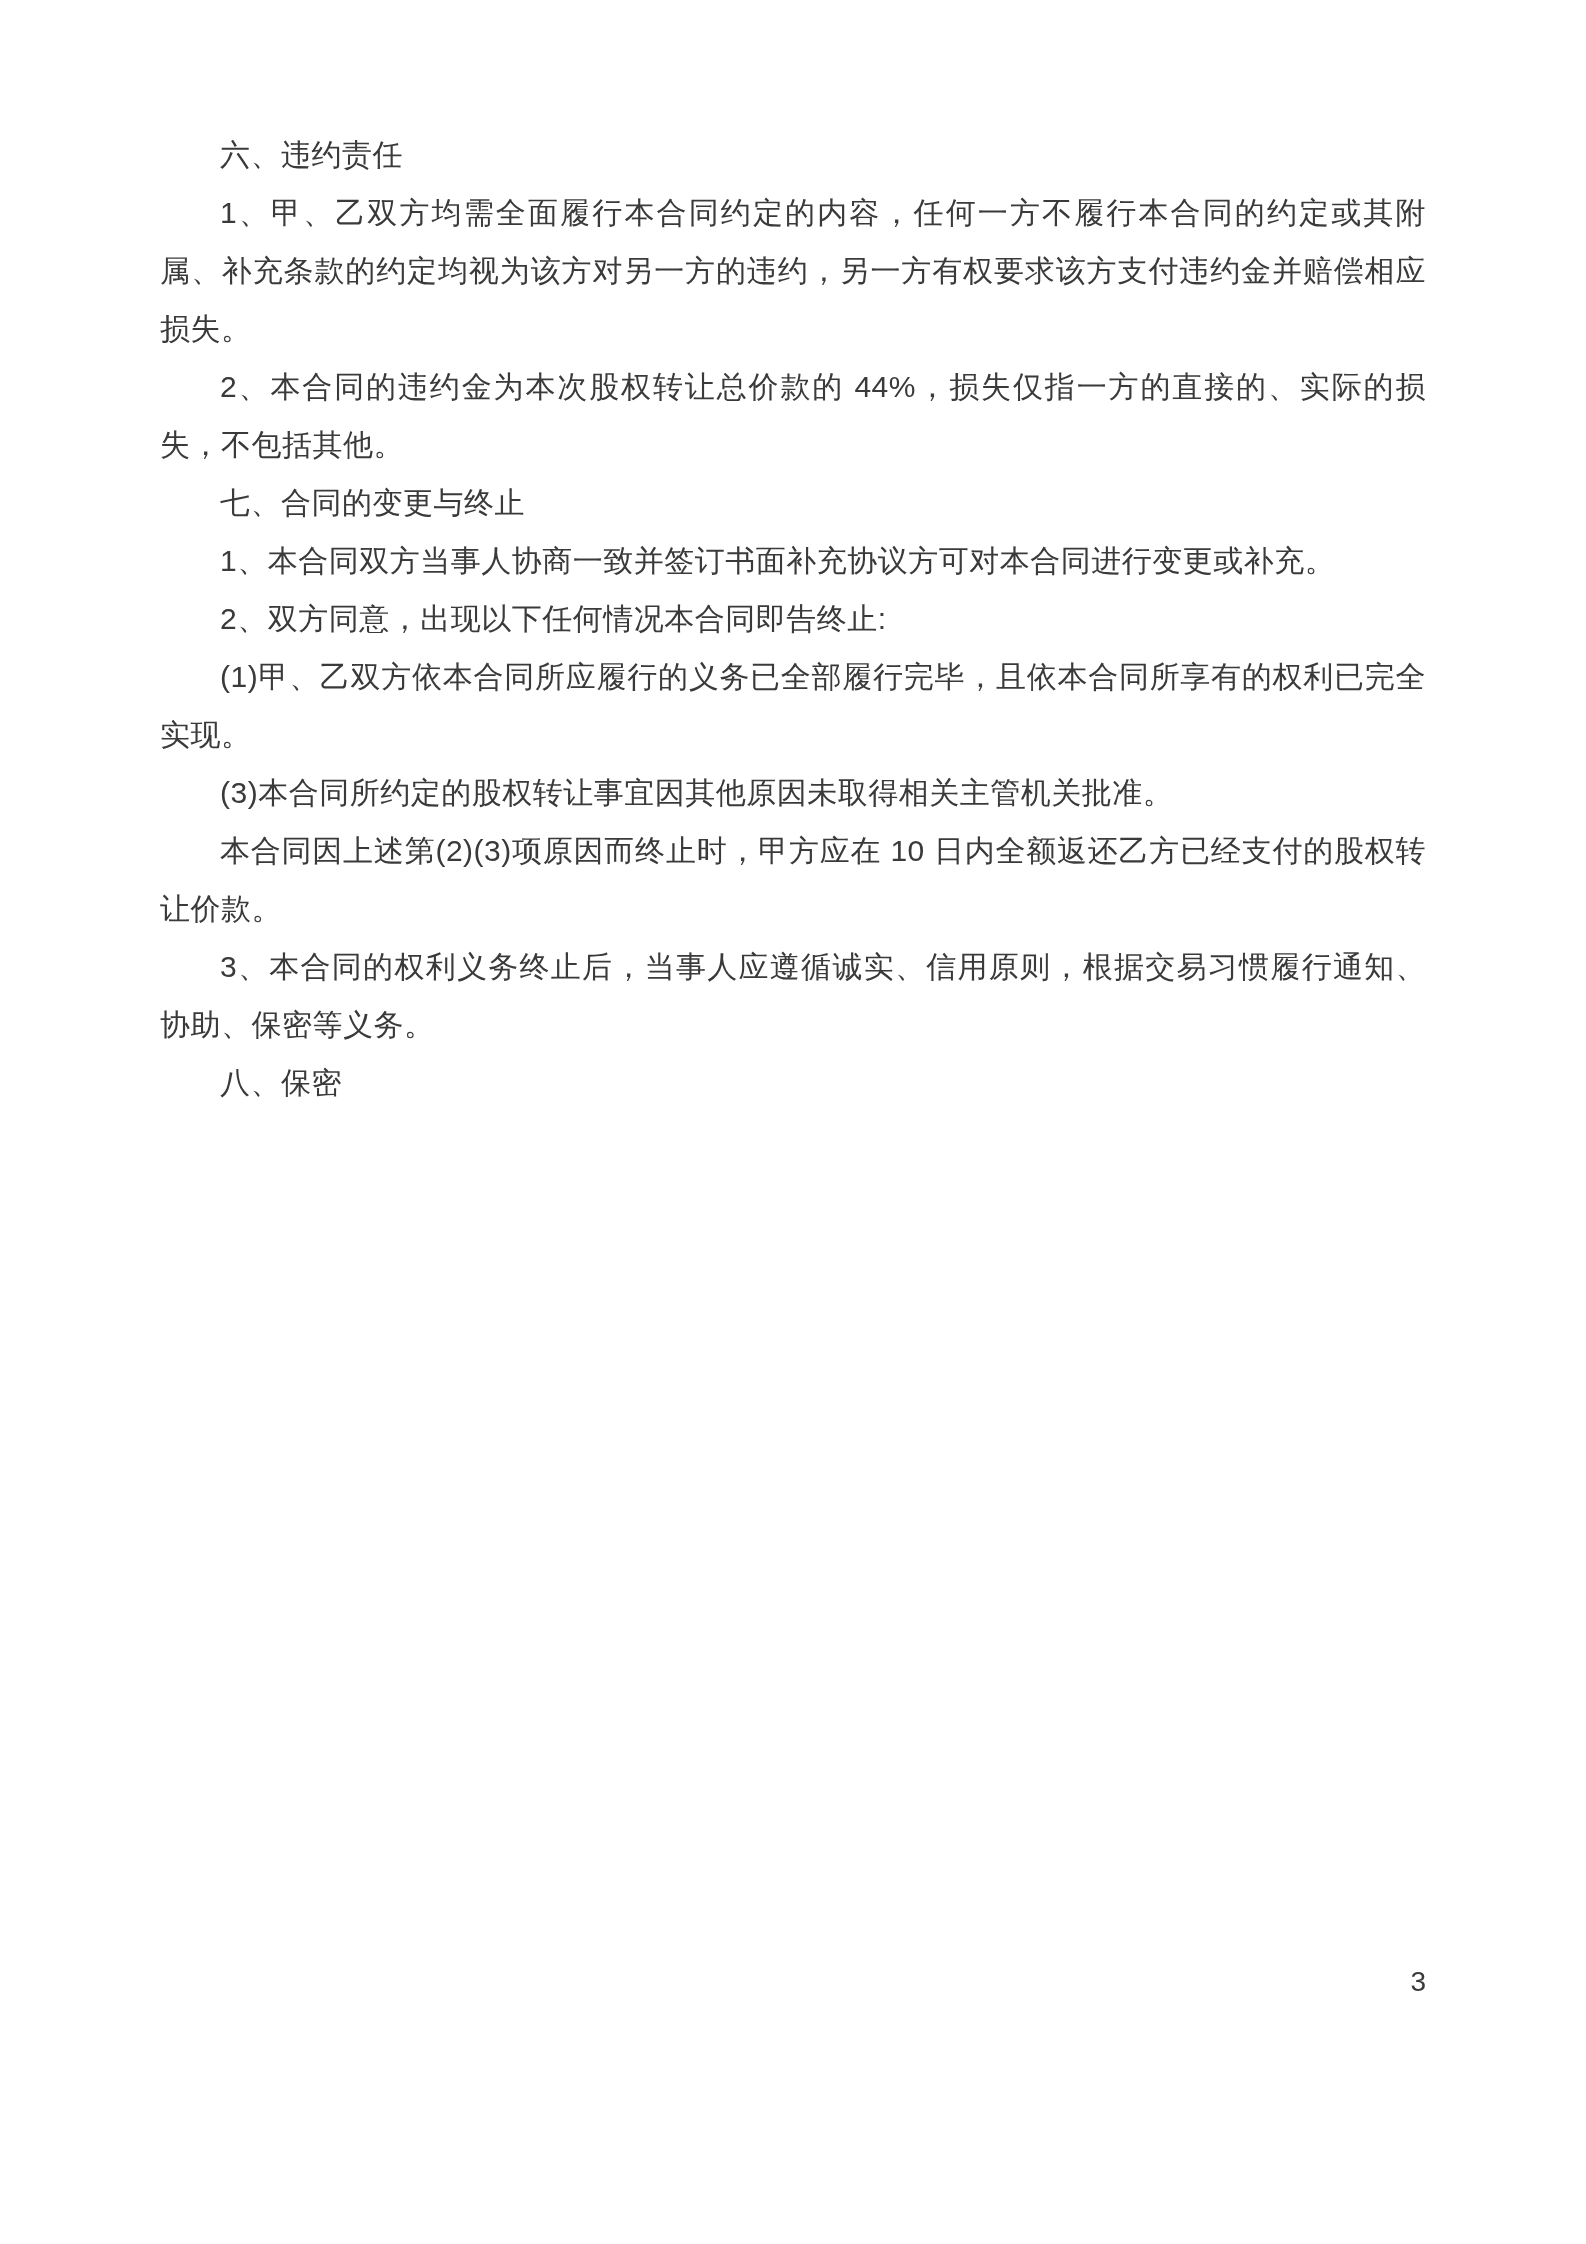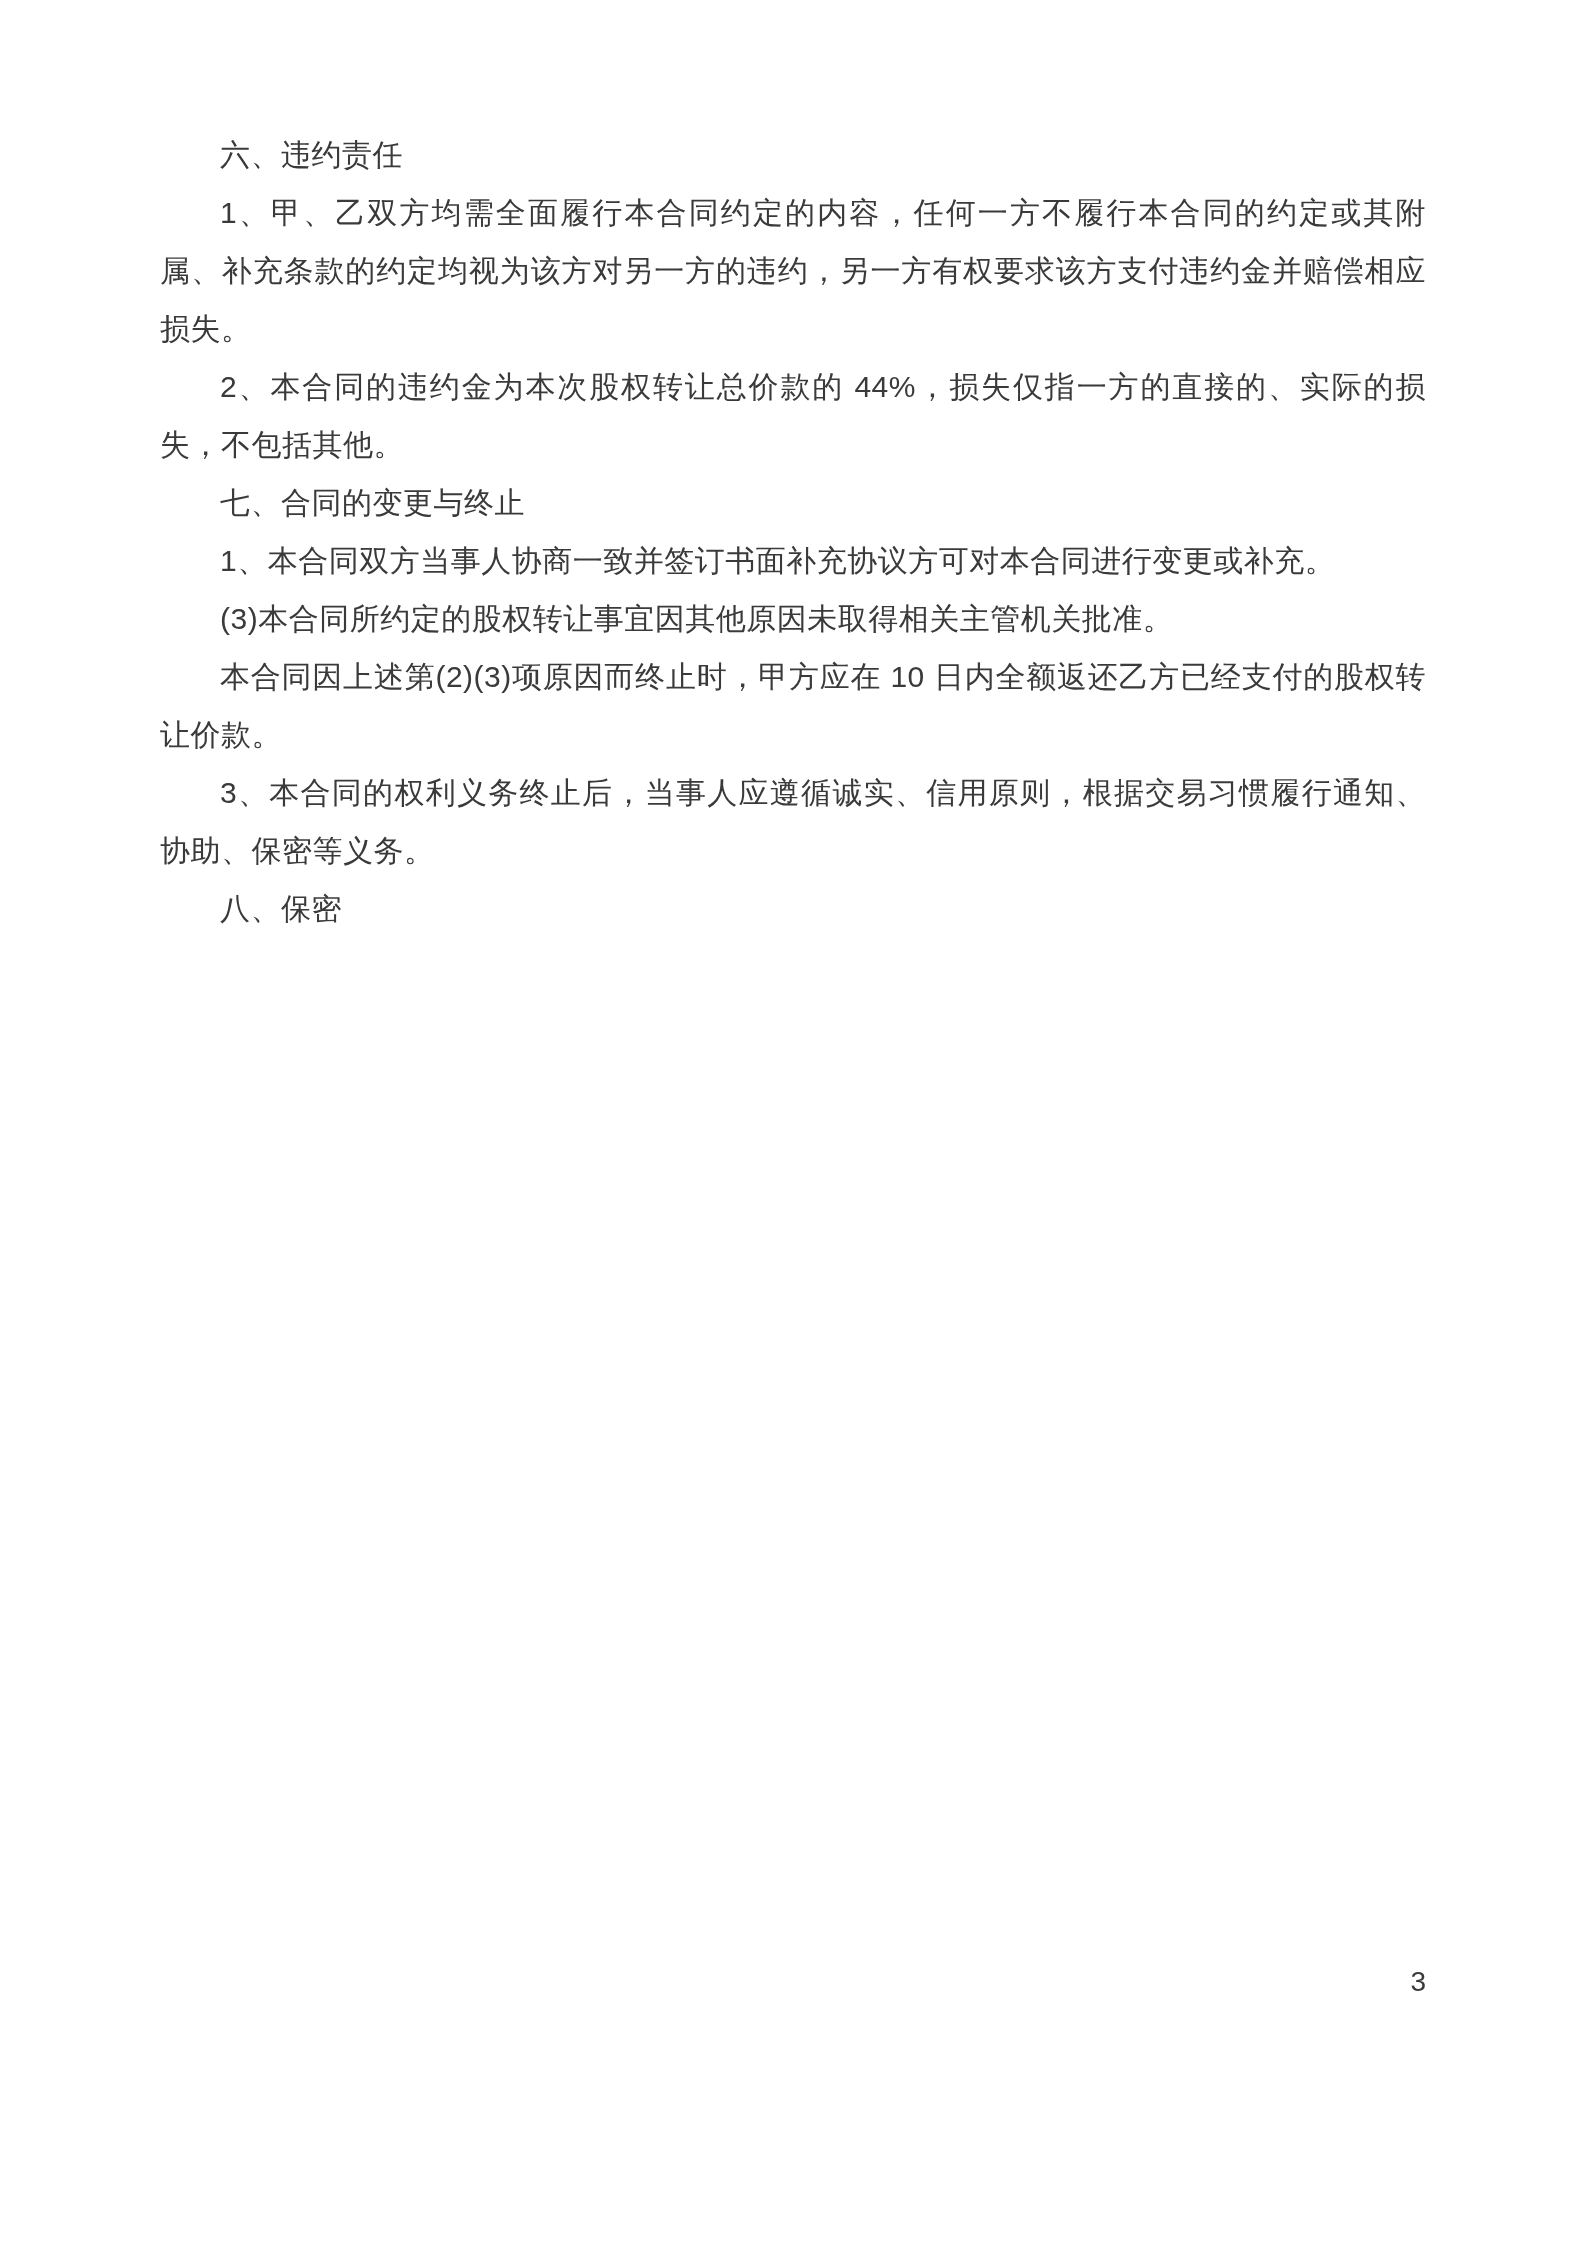--- a/index.html
+++ b/index.html
@@ -46,19 +46,21 @@
 </head>
 <body>
 
 <div class="page">
   <div class="content">
     <p>六、违约责任</p>
     <p>1、甲、乙双方均需全面履行本合同约定的内容，任何一方不履行本合同的约定或其附属、补充条款的约定均视为该方对另一方的违约，另一方有权要求该方支付违约金并赔偿相应损失。</p>
     <p>2、本合同的违约金为本次股权转让总价款的 44%，损失仅指一方的直接的、实际的损失，不包括其他。</p>
     <p>七、合同的变更与终止</p>
     <p>1、本合同双方当事人协商一致并签订书面补充协议方可对本合同进行变更或补充。</p>
+    <p>2、双方同意，出现以下任何情况本合同即告终止:</p>
+    <p>(1)甲、乙双方依本合同所应履行的义务已全部履行完毕，且依本合同所享有的权利已完全实现。</p>
     <p>(3)本合同所约定的股权转让事宜因其他原因未取得相关主管机关批准。</p>
     <p>本合同因上述第(2)(3)项原因而终止时，甲方应在 10 日内全额返还乙方已经支付的股权转让价款。</p>
     <p>3、本合同的权利义务终止后，当事人应遵循诚实、信用原则，根据交易习惯履行通知、协助、保密等义务。</p>
     <p>八、保密</p>
   </div>
   <div class="page-number">3</div>
 </div>
 
 </body></html>

